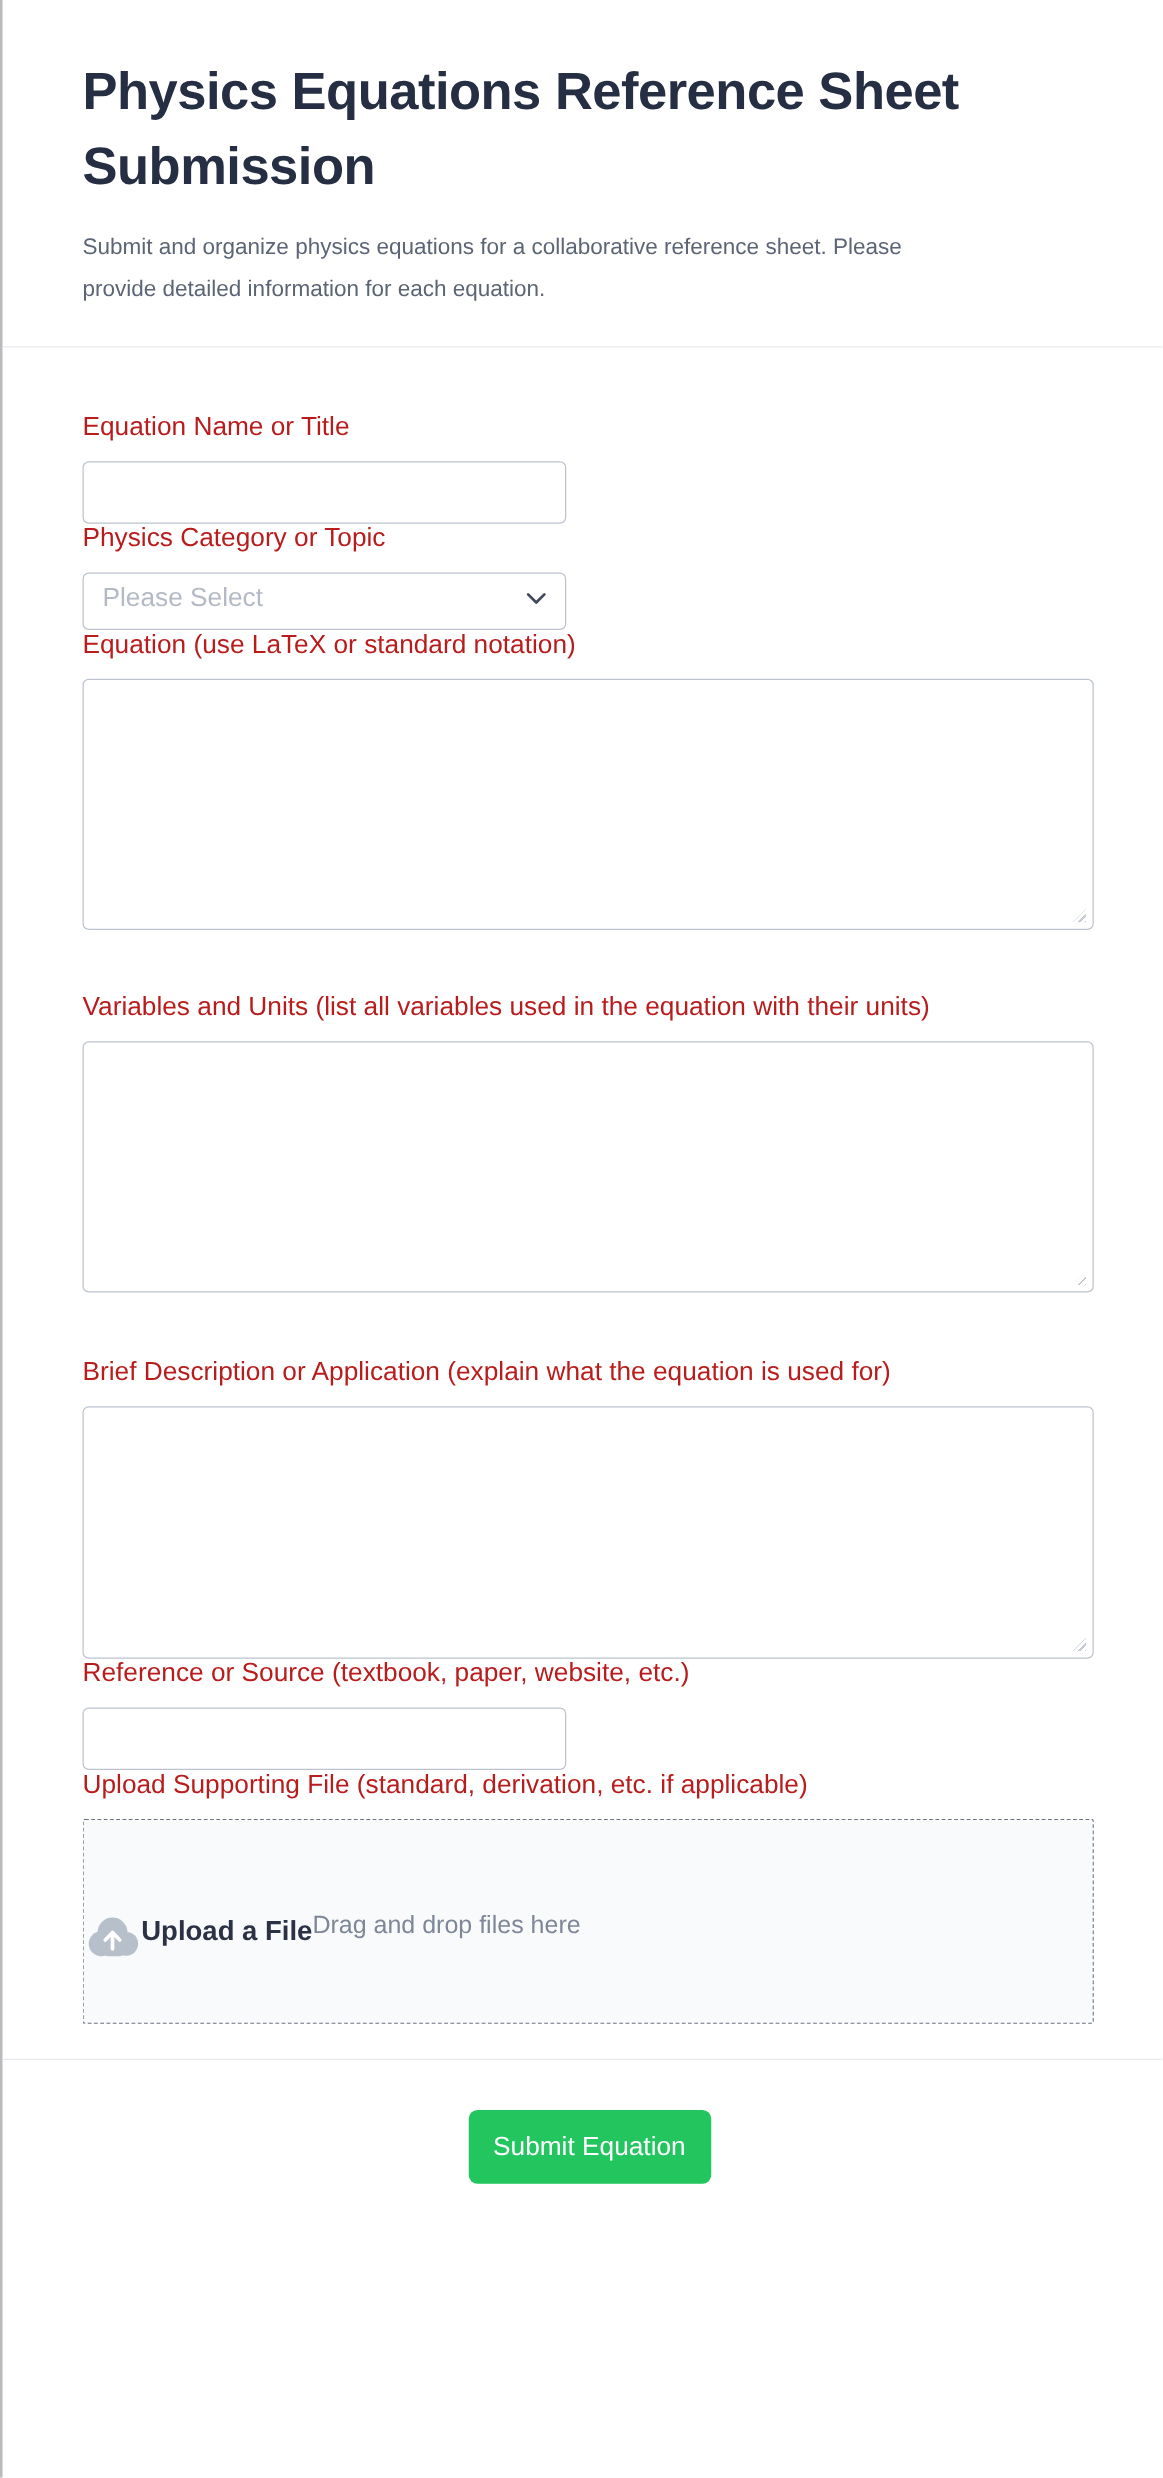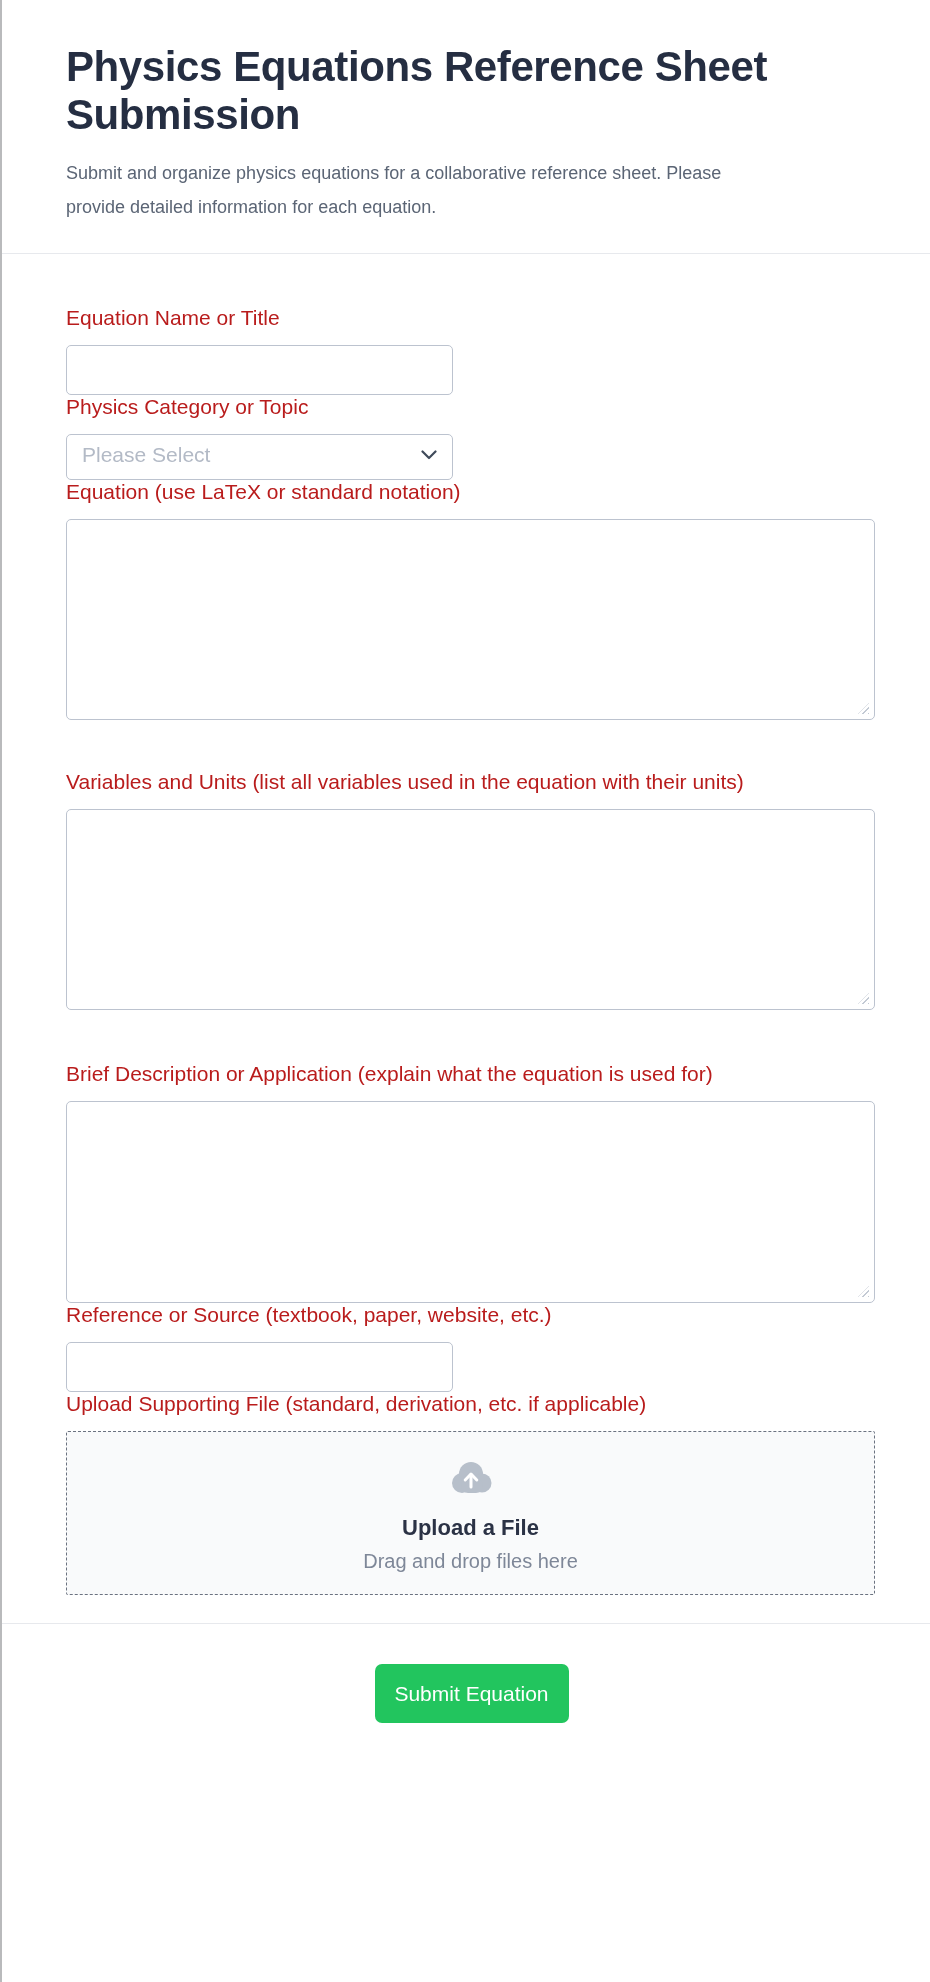--- a/index.html
+++ b/index.html
@@ -13,21 +13,21 @@
     font-family: "Liberation Sans", sans-serif;
     color: #2e3748;
     overflow: hidden;
   }
   .content { padding: 0 53px 0 64px; }
 
   h1.page-title {
     margin: 43px 0 0 0;
     width: 845px;
     font-size: 42px;
-    line-height: 48px;
+    line-height: 60px;
     font-weight: 700;
     letter-spacing: -0.4px;
     color: #252e42;
   }
   .page-subtitle {
     margin-top: 17px;
     font-size: 18px;
     line-height: 34px;
     color: #5b6575;
   }
@@ -118,21 +118,21 @@
   }
 
   .dropzone {
     margin-top: 15px;
     width: 809px;
     height: 164px;
     background: #f9fafb;
     border: 1px dashed #6b7280;
     border-radius: 2px;
     display: flex;
-    flex-direction: column;
+    flex-direction: row;
     align-items: center;
     cursor: pointer;
   }
   .cloud-icon { margin-top: 28px; }
   .upload-title {
     margin-top: 16px;
     font-size: 22px;
     line-height: 28px;
     font-weight: 700;
     color: #2b3245;

